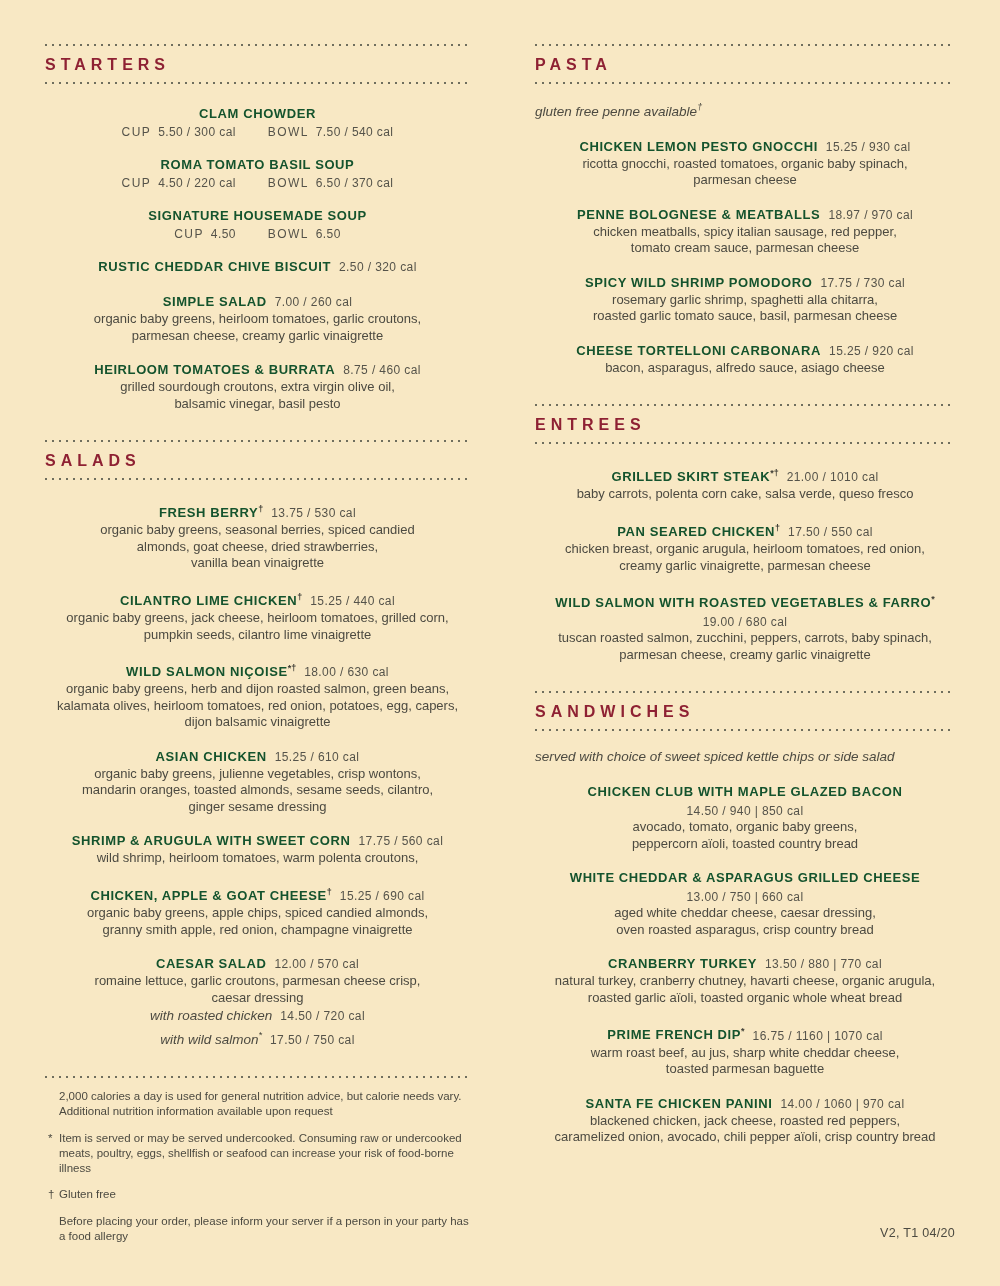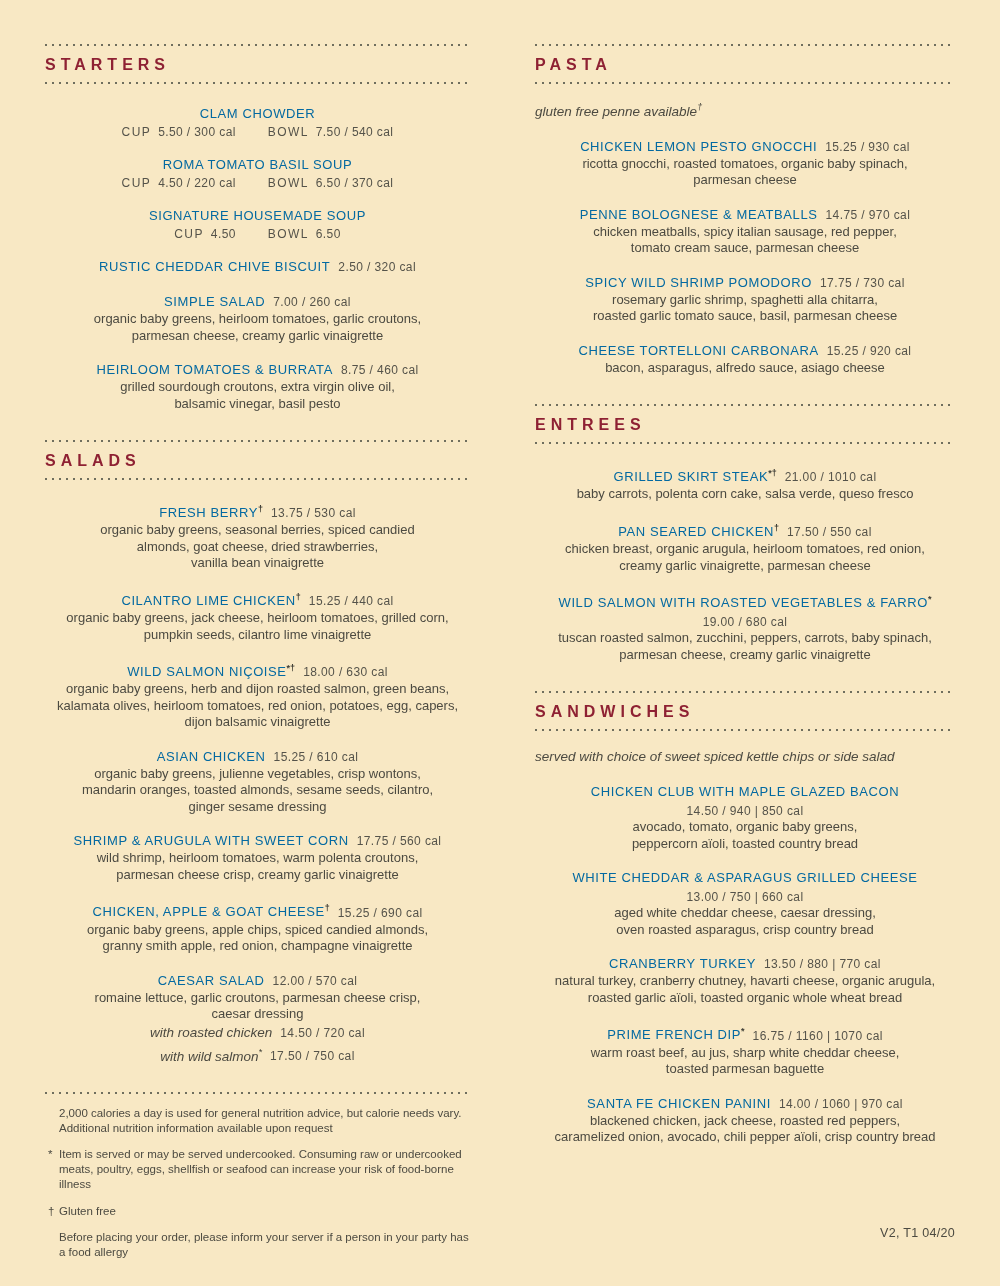--- a/index.html
+++ b/index.html
@@ -34,22 +34,22 @@
     font-style: italic;
     font-size: 13.5px;
     color: #4c4a41;
     margin: -3px 0 19px;
   }
   .sec-note sup { font-size: 9px; }
 
   .item { margin-bottom: 17px; text-align: center; }
   .name-line { font-size: 13px; line-height: 17px; }
   .item-name {
-    font-weight: 400;
-    color: #0369a1;
+    font-weight: 700;
+    color: #14532d;
     letter-spacing: 0.6px;
   }
   .marks { font-size: 9px; font-weight: 700; color: #3c3b33; }
   .price {
     font-size: 12px;
     color: #55534a;
     margin-left: 8px;
     letter-spacing: 0.4px;
     white-space: nowrap;
     font-weight: 400;
@@ -157,21 +157,20 @@
         </div>
         <div class="item">
           <div class="name-line"><span class="item-name">ASIAN CHICKEN</span><span class="price">15.25 / 610 cal</span></div>
           <div class="desc">organic baby greens, julienne vegetables, crisp wontons,</div>
           <div class="desc">mandarin oranges, toasted almonds, sesame seeds, cilantro,</div>
           <div class="desc">ginger sesame dressing</div>
         </div>
         <div class="item">
           <div class="name-line"><span class="item-name">SHRIMP &amp; ARUGULA WITH SWEET CORN</span><span class="price">17.75 / 560 cal</span></div>
           <div class="desc">wild shrimp, heirloom tomatoes, warm polenta croutons,</div>
-          <div class="desc">parmesan cheese crisp, creamy garlic vinaigrette</div>
         </div>
         <div class="item">
           <div class="name-line"><span class="item-name">CHICKEN, APPLE &amp; GOAT CHEESE</span><sup class="marks">†</sup><span class="price">15.25 / 690 cal</span></div>
           <div class="desc">organic baby greens, apple chips, spiced candied almonds,</div>
           <div class="desc">granny smith apple, red onion, champagne vinaigrette</div>
         </div>
         <div class="item">
           <div class="name-line"><span class="item-name">CAESAR SALAD</span><span class="price">12.00 / 570 cal</span></div>
           <div class="desc">romaine lettuce, garlic croutons, parmesan cheese crisp,</div>
           <div class="desc">caesar dressing</div>
@@ -196,21 +195,21 @@
           <h2 class="sec-title">PASTA</h2>
           <div class="dots"></div>
         </div>
         <div class="sec-note"><span>gluten free penne available</span><sup>†</sup></div>
         <div class="item">
           <div class="name-line"><span class="item-name">CHICKEN LEMON PESTO GNOCCHI</span><span class="price">15.25 / 930 cal</span></div>
           <div class="desc">ricotta gnocchi, roasted tomatoes, organic baby spinach,</div>
           <div class="desc">parmesan cheese</div>
         </div>
         <div class="item">
-          <div class="name-line"><span class="item-name">PENNE BOLOGNESE &amp; MEATBALLS</span><span class="price">14.75 / 970 cal</span></div>
+          <div class="name-line"><span class="item-name">PENNE BOLOGNESE &amp; MEATBALLS</span><span class="price">18.97 / 970 cal</span></div>
           <div class="desc">chicken meatballs, spicy italian sausage, red pepper,</div>
           <div class="desc">tomato cream sauce, parmesan cheese</div>
         </div>
         <div class="item">
           <div class="name-line"><span class="item-name">SPICY WILD SHRIMP POMODORO</span><span class="price">17.75 / 730 cal</span></div>
           <div class="desc">rosemary garlic shrimp, spaghetti alla chitarra,</div>
           <div class="desc">roasted garlic tomato sauce, basil, parmesan cheese</div>
         </div>
         <div class="item">
           <div class="name-line"><span class="item-name">CHEESE TORTELLONI CARBONARA</span><span class="price">15.25 / 920 cal</span></div>

